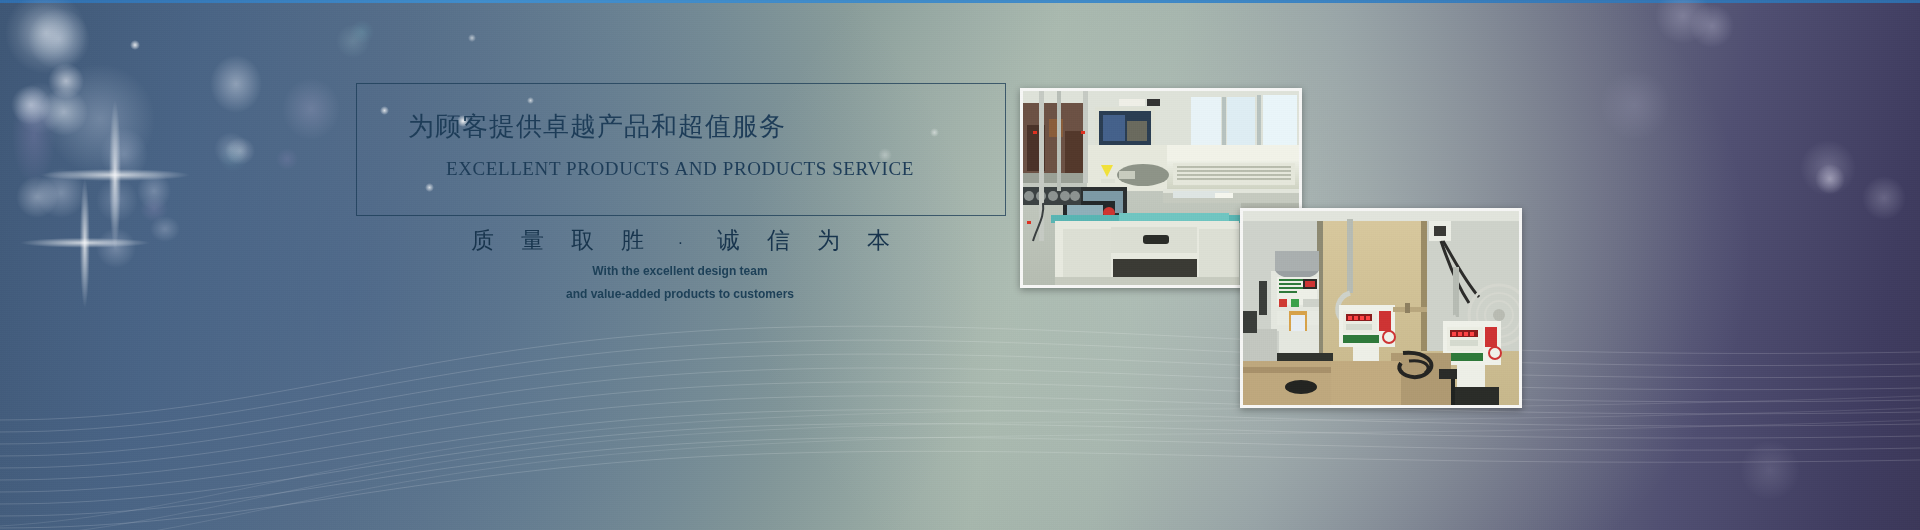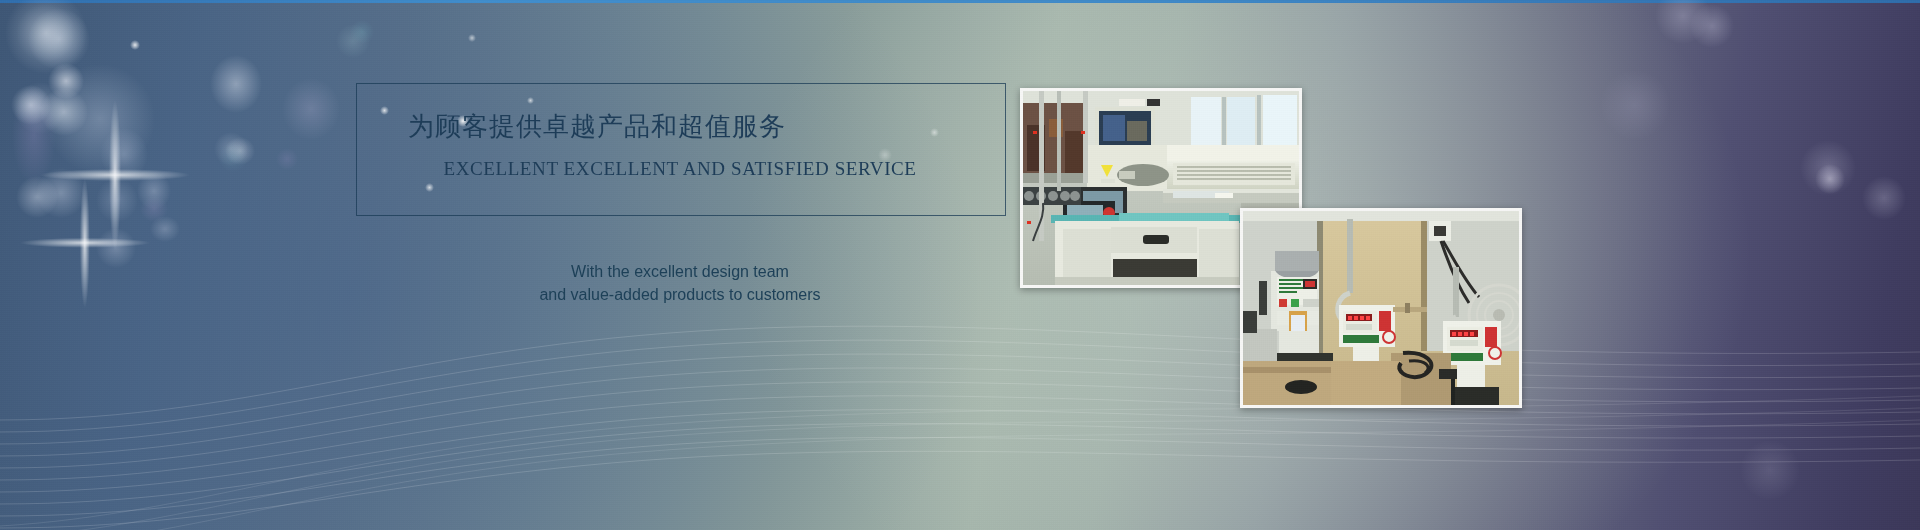--- a/index.html
+++ b/index.html
@@ -70,21 +70,21 @@
     font-size:19px;letter-spacing:.6px;color:#1d3c58;white-space:nowrap;
   }
   #motto{
     position:absolute;left:356px;top:225px;width:650px;text-align:center;
     font-size:23px;color:#17344d;letter-spacing:1px;white-space:nowrap;
   }
   #motto span.ch{display:inline-block;width:50px;text-align:center;}
   #motto span.dot{display:inline-block;width:46px;text-align:center;font-size:16px;}
   #body-copy{
     position:absolute;left:300px;top:260px;width:760px;text-align:center;
-    color:#1d4058;font-size:16px;line-height:23px;
+    color:#1d4058;font-size:12px;line-height:23px;font-weight:bold;
   }
   #body-copy div{white-space:nowrap;}
   
   .photo{
     position:absolute;overflow:hidden;border:3px solid rgba(255,255,255,.88);
     box-sizing:border-box;box-shadow:0 2px 7px rgba(0,0,0,.33);
     background:#b9bdb4;
   }
   #photo-line{left:1020px;top:88px;width:282px;height:200px;}
   #photo-press{left:1240px;top:208px;width:282px;height:200px;}
@@ -156,22 +156,25 @@
     <g fill="none" stroke="#ffffff" stroke-opacity="0.22" stroke-width="1">
       <path d="M0,226 C200,214 340,150 640,126 C980,99 1300,118 1920,96"></path>
       <path d="M0,238 C200,226 340,162 640,138 C980,111 1300,130 1920,108"></path>
       <path d="M0,250 C200,238 340,176 640,152 C980,125 1300,142 1920,120"></path>
     </g>
   </svg>
 
   <div id="slogan-box"></div>
 
   <div id="headline-cn">为顾客提供卓越产品和超值服务</div>
-  <div id="headline-en">EXCELLENT EXCELLENT AND SATISFIED SERVICE</div>
-
+  <div id="headline-en">EXCELLENT PRODUCTS AND PRODUCTS SERVICE</div>
+
+  <div id="motto">
+    <span class="ch">质</span><span class="ch">量</span><span class="ch">取</span><span class="ch">胜</span><span class="dot">·</span><span class="ch">诚</span><span class="ch">信</span><span class="ch">为</span><span class="ch">本</span>
+  </div>
 
   <div id="body-copy">
     <div>With the excellent design team</div>
     <div>and value-added products to customers</div>
   </div>
 
   <div class="photo" id="photo-line">
     <svg class="ph-inner" viewBox="0 0 276 194" preserveAspectRatio="none">
       <defs>
         <linearGradient id="wallg" x1="0" y1="0" x2="0" y2="1">

